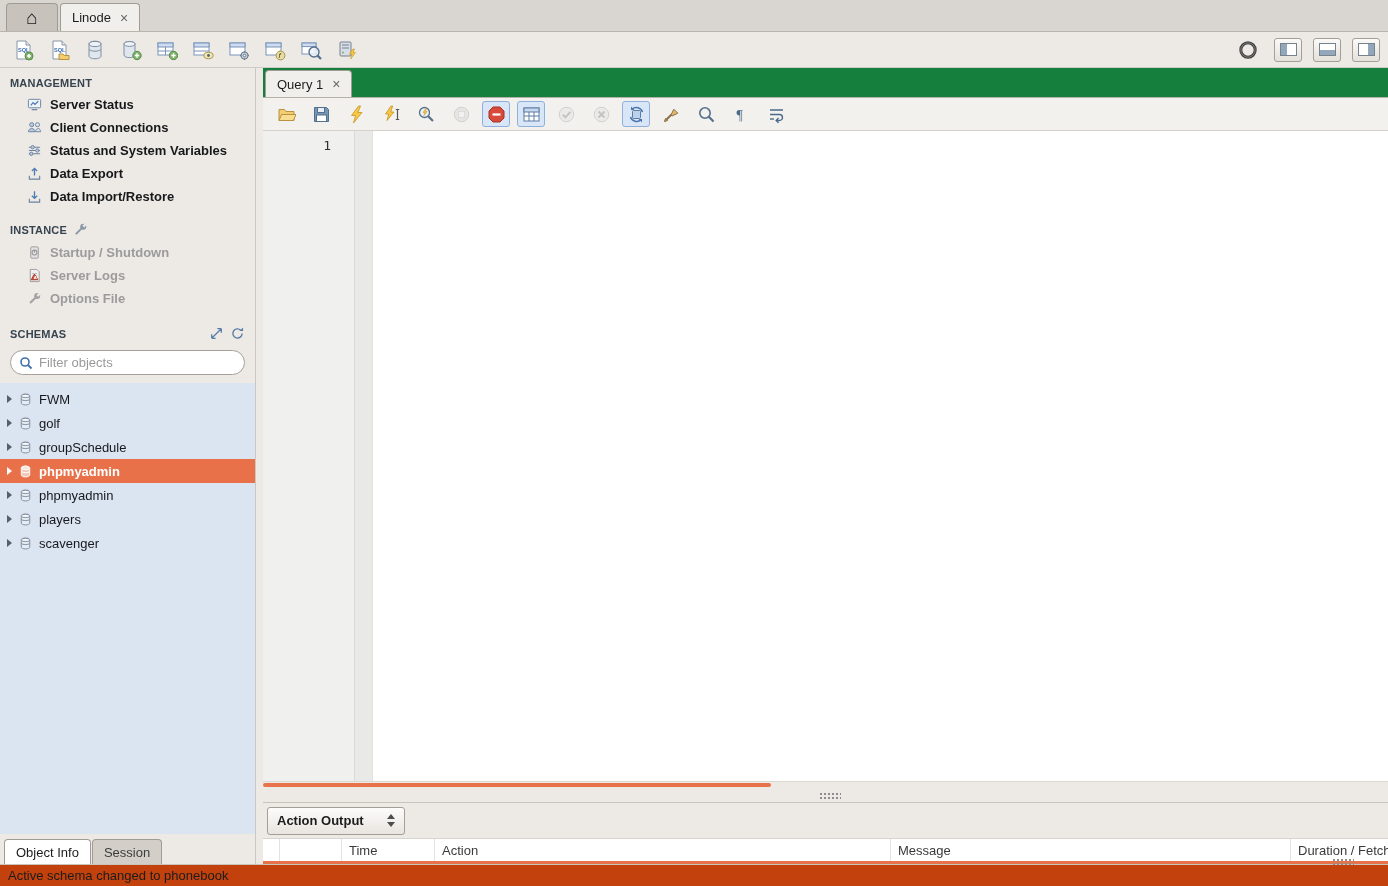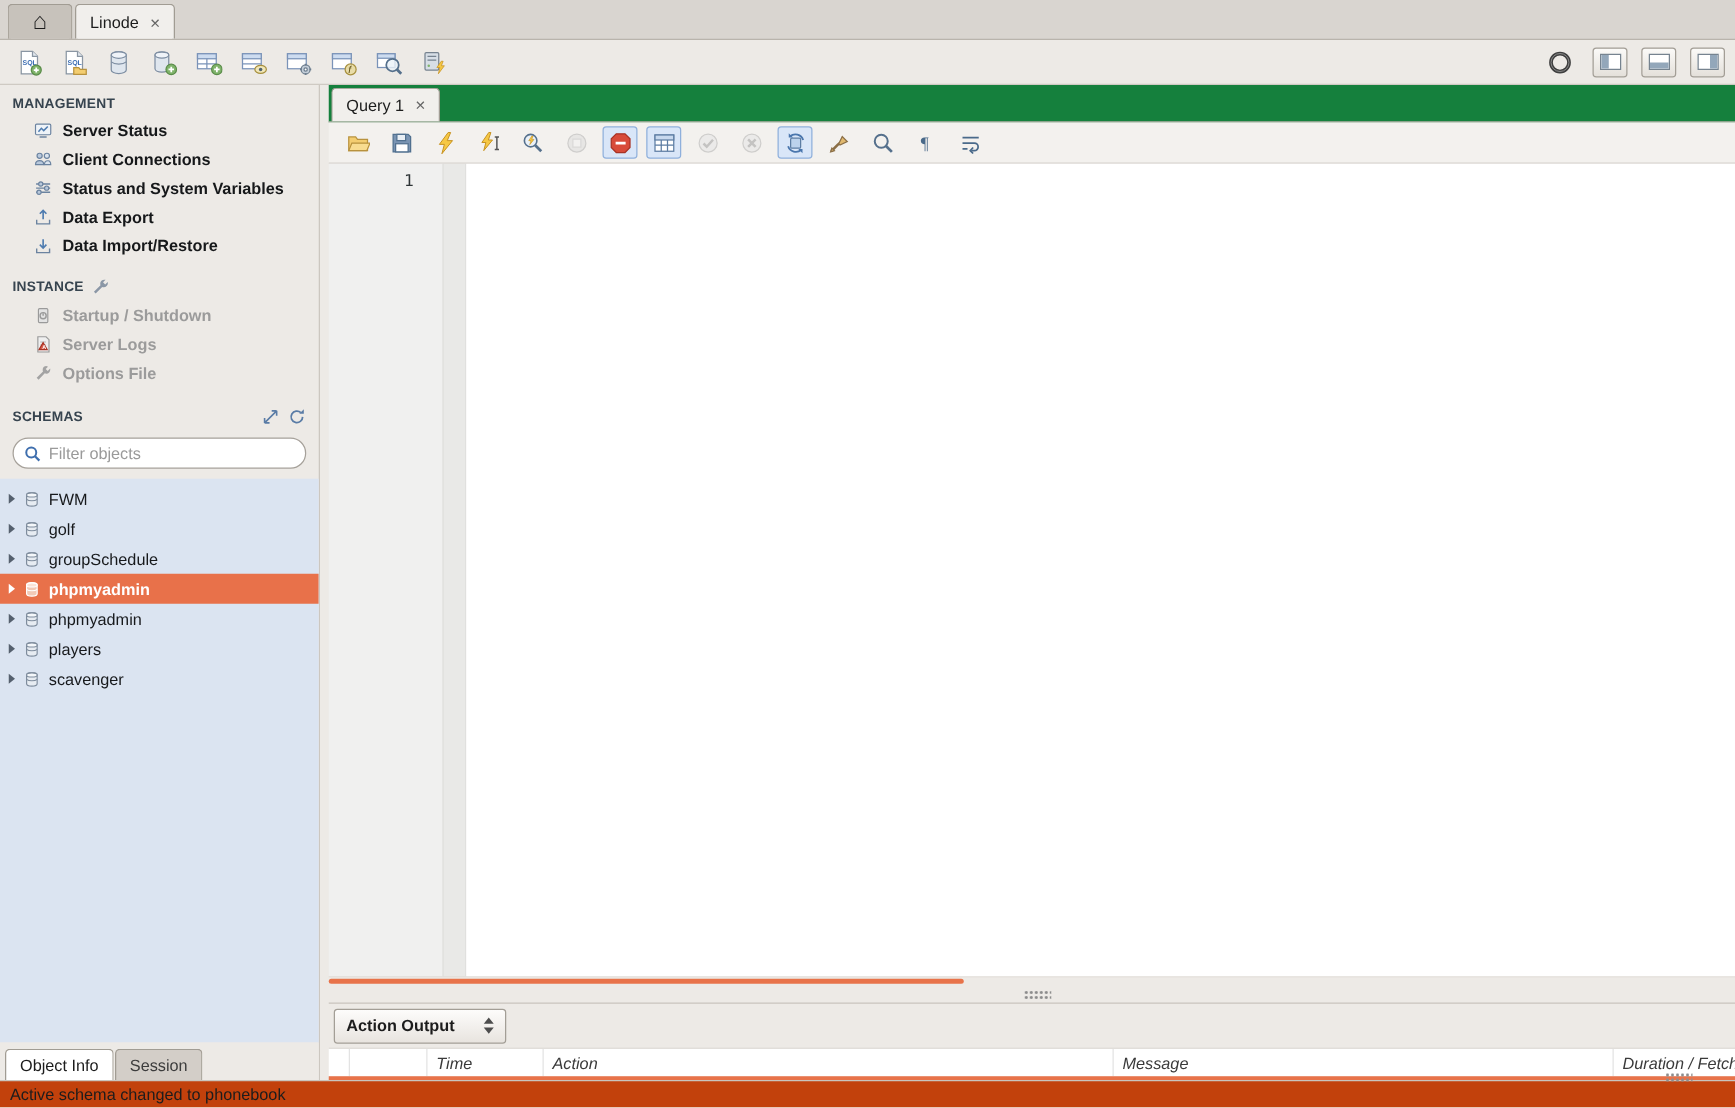--- a/index.html
+++ b/index.html
@@ -71,21 +71,21 @@
   .hscroll { height:6px; position:relative; background:#edeae6; }
   .hbar { position:absolute; left:0; top:1px; height:4px; width:508px; background:#e8734a; border-radius:2px; }
   .hsplit { height:14px; position:relative; }
   .grip { position:absolute; width:22px; height:8px; background-image:radial-gradient(#8d8d8d 1px, transparent 1.3px); background-size:4px 4px; }
   .out-toolbar { height:36px; border-top:1px solid #c9c4bd; display:flex; align-items:center; padding:0 4px; }
   .combo { height:28px; min-width:138px; border:1px solid #a39e96; border-radius:3px; background:linear-gradient(#fdfcfb,#e8e4df); display:flex; align-items:center; justify-content:space-between; padding:0 9px; color:#1c1c1c;font-weight:bold; }
   .spin { display:flex; flex-direction:column; gap:3px; margin-left:16px; }
   .spin i { width:0; height:0; border-left:4px solid transparent; border-right:4px solid transparent; display:block; }
   .spin .up { border-bottom:5px solid #4d4d4d; }
   .spin .dn { border-top:5px solid #4d4d4d; }
-  .out-header { height:23px; background:#fff; display:flex; align-items:center; color:#3a3a3a; border-top:1px solid #d8d4ce; overflow:hidden;font-style:italic; }
+  .out-header { height:23px; background:#fff; display:flex; align-items:center; color:#3a3a3a; border-top:1px solid #d8d4ce; overflow:hidden; }
   .oh-cell { height:100%; display:flex; align-items:center; padding-left:7px; border-right:1px solid #e3e3e3; flex:none; white-space:nowrap; overflow:hidden; }
   .out-orange { height:3px; background:#e8734a; position:relative; }
 
   
   .statusbar { height:22px; background:#c2410c; border-top:1px solid #c9c4bd; display:flex; align-items:center; padding:0 8px; color:#1c1c1c; }
 </style>
 </head>
 <body>
 
 <div class="window">

